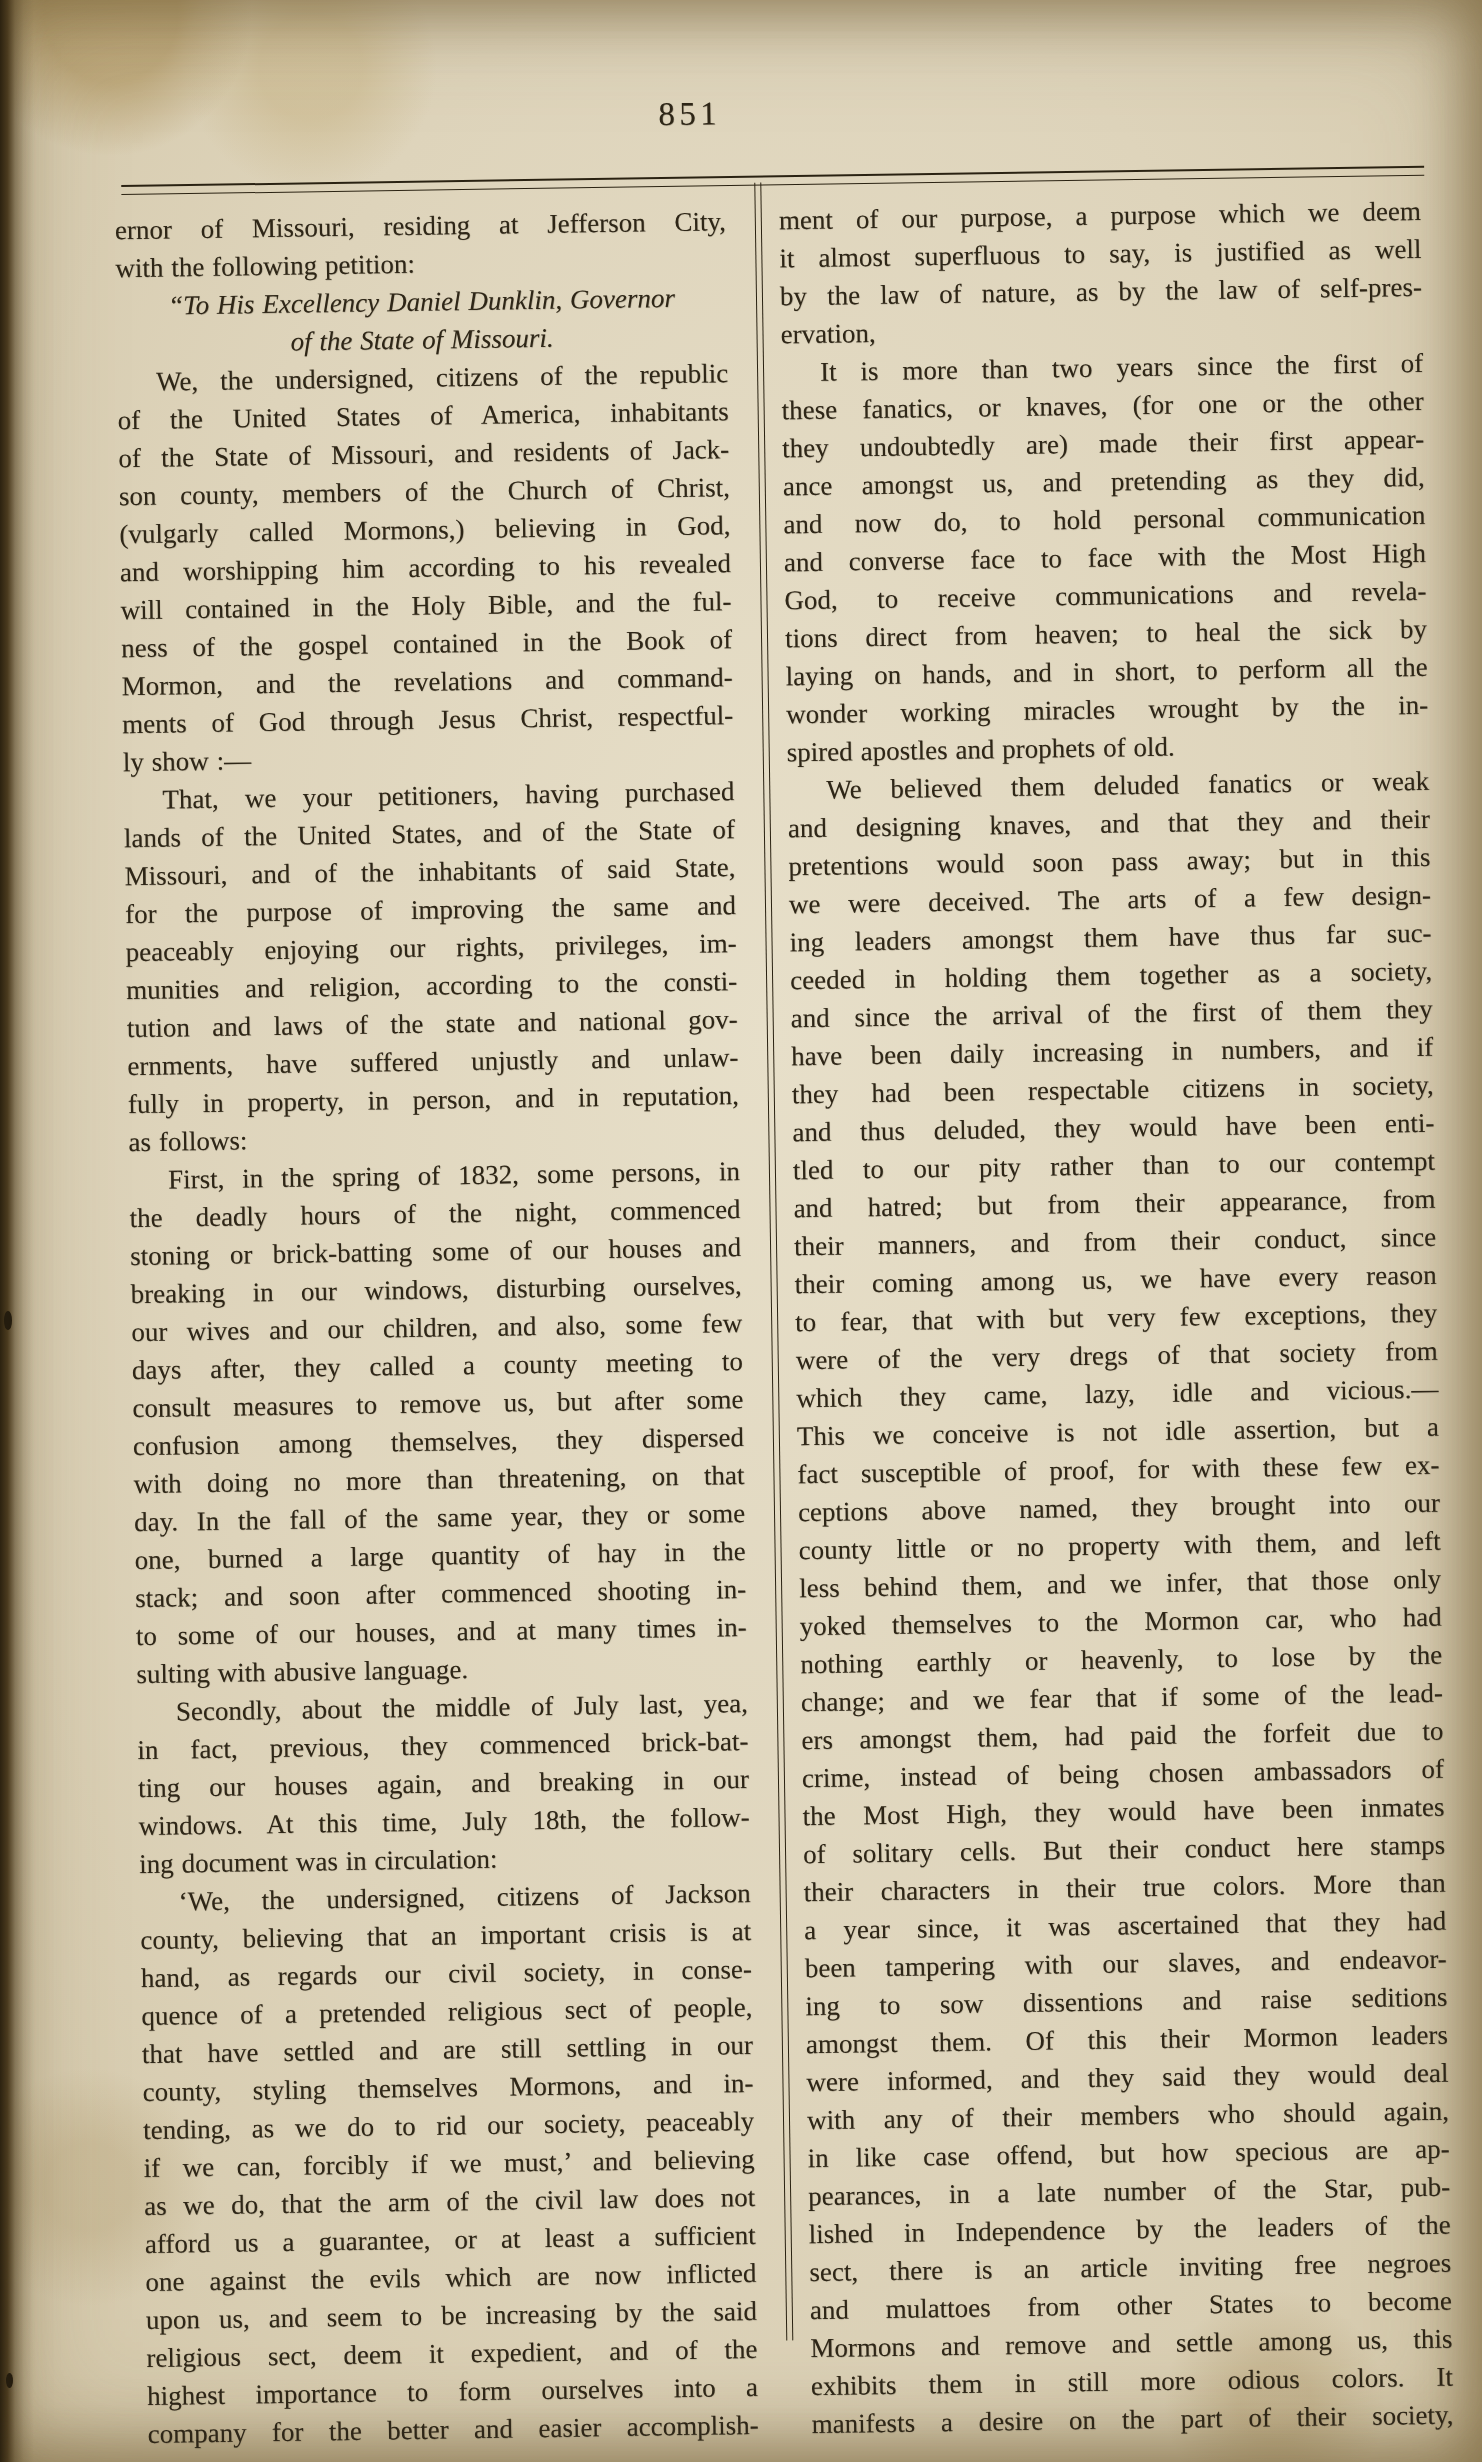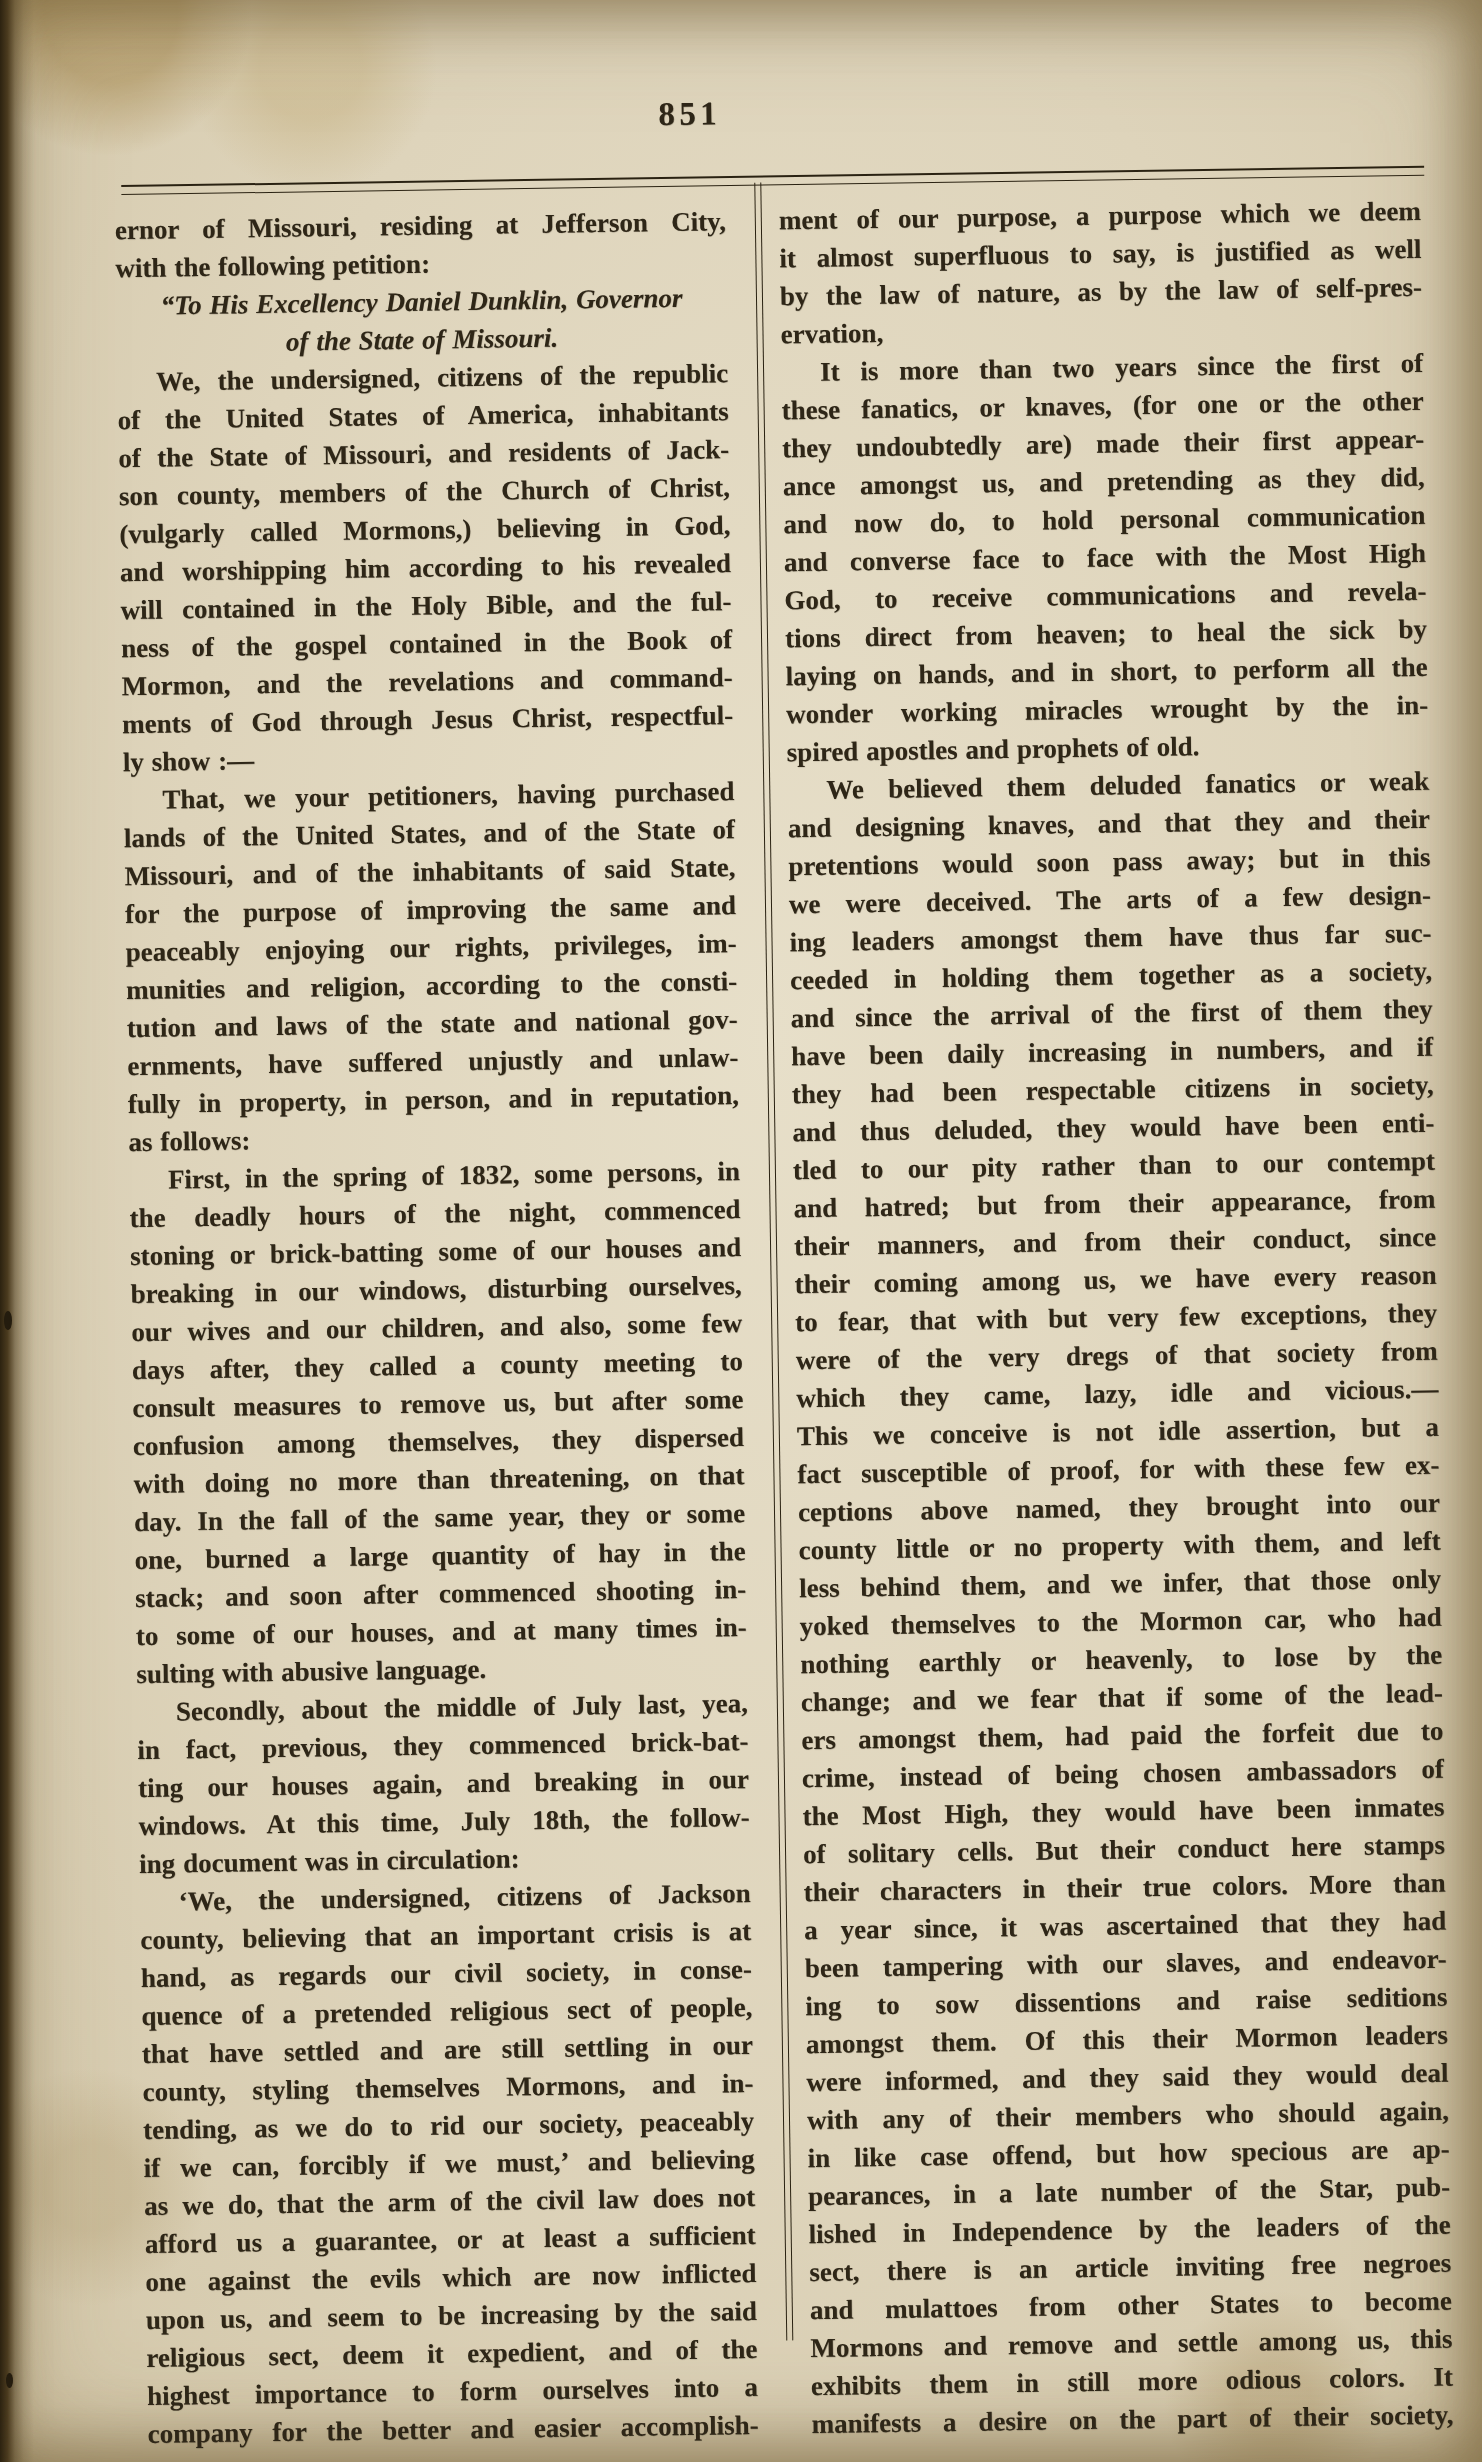--- a/index.html
+++ b/index.html
@@ -11,21 +11,20 @@
       radial-gradient(circle at 89px 2187px, rgba(150,122,66,0.20) 0 44px, rgba(150,122,66,0.0) 119px),
       radial-gradient(circle at 1275px 2402px, rgba(150,122,66,0.25) 0 37px, rgba(150,122,66,0.0) 111px),
       radial-gradient(ellipse at 52% 42%, #e7dfc9 0%, #ded4bb 55%, #d3c7a9 100%);
     box-shadow:
       inset 0 0 119px rgba(110,88,45,0.40),
       inset -19px 0 52px rgba(110,88,45,0.30),
       inset 0 -22px 59px rgba(110,88,45,0.28),
       inset 0 19px 52px rgba(110,88,45,0.25);
     font-family:"Liberation Serif","DejaVu Serif",serif;
     color:#2e2617;
-    font-weight:bold;
   }
   .gutter{
     position:absolute;left:0;top:0;bottom:0;width:34px;
     background:linear-gradient(90deg,#2c2210 0px,#4a3a1e 7.4px,rgba(74,58,30,0.45) 15px,rgba(74,58,30,0.15) 24px,rgba(74,58,30,0) 34px);
   }
   .speck{position:absolute;background:#241c0e;border-radius:50%;}
   .sheet{
     position:absolute;left:0;top:0;right:0;bottom:0;
     transform:rotate(-0.85deg);transform-origin:50% 45%;
   }

